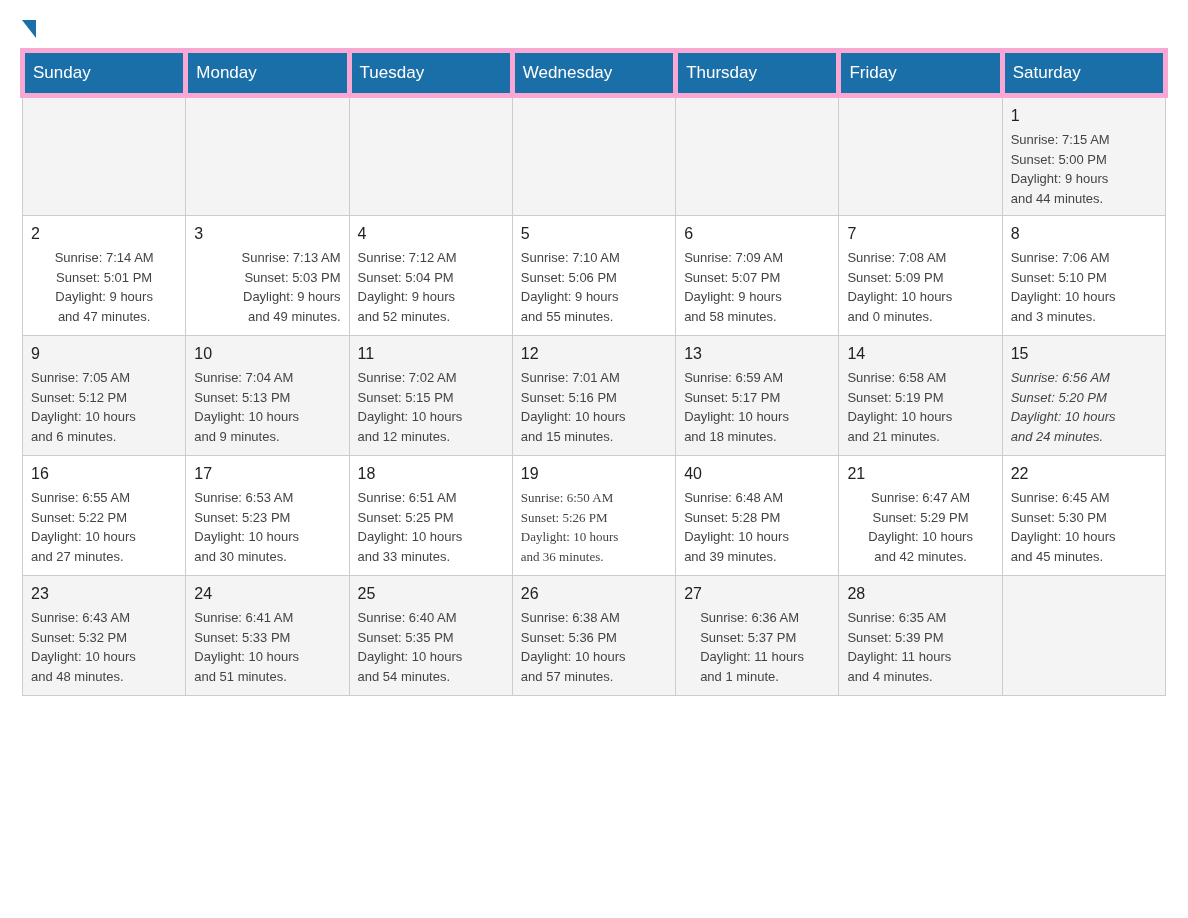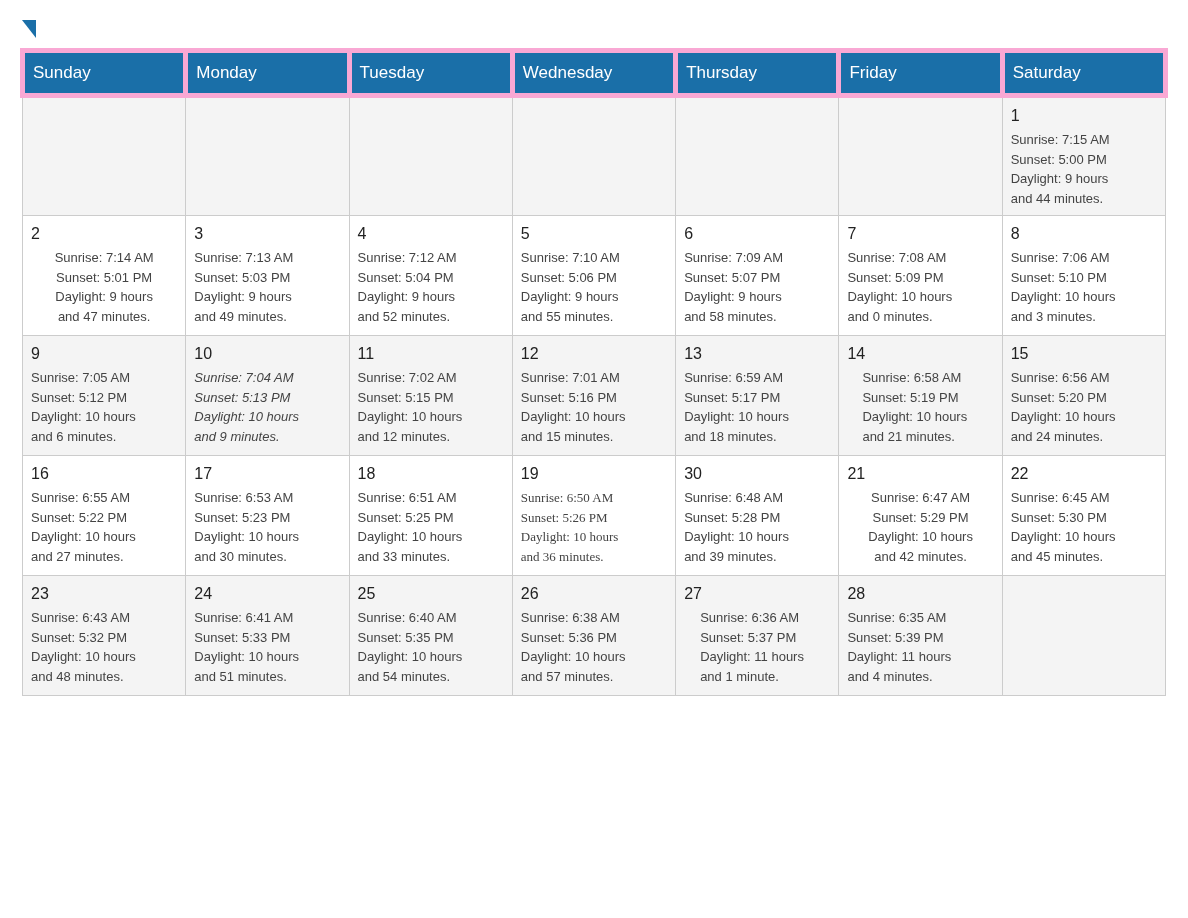--- a/index.html
+++ b/index.html
@@ -153,21 +153,21 @@
       <tr class="row-even">
         <td>
           <span class="day-num">2</span>
           <div class="day-info" style="white-space: pre-line; text-align: center;">Sunrise: 7:14 AM
 Sunset: 5:01 PM
 Daylight: 9 hours
 and 47 minutes.</div>
         </td>
         <td>
           <span class="day-num">3</span>
-          <div class="day-info" style="white-space: pre-line;">Sunrise: 7:13 AM
+          <div class="day-info" style="white-space: pre-line; text-align: right;">Sunrise: 7:13 AM
 Sunset: 5:03 PM
 Daylight: 9 hours
 and 49 minutes.</div>
         </td>
         <td>
           <span class="day-num">4</span>
           <div class="day-info" style="white-space: pre-line;">Sunrise: 7:12 AM
 Sunset: 5:04 PM
 Daylight: 9 hours
 and 52 minutes.</div>
@@ -204,21 +204,21 @@
       <tr class="row-odd">
         <td>
           <span class="day-num">9</span>
           <div class="day-info" style="white-space: pre-line;">Sunrise: 7:05 AM
 Sunset: 5:12 PM
 Daylight: 10 hours
 and 6 minutes.</div>
         </td>
         <td>
           <span class="day-num">10</span>
-          <div class="day-info" style="white-space: pre-line; font-style: italic;">Sunrise: 7:04 AM
+          <div class="day-info" style="white-space: pre-line;">Sunrise: 7:04 AM
 Sunset: 5:13 PM
 Daylight: 10 hours
 and 9 minutes.</div>
         </td>
         <td>
           <span class="day-num">11</span>
           <div class="day-info" style="white-space: pre-line;">Sunrise: 7:02 AM
 Sunset: 5:15 PM
 Daylight: 10 hours
 and 12 minutes.</div>
@@ -232,28 +232,28 @@
         </td>
         <td>
           <span class="day-num">13</span>
           <div class="day-info" style="white-space: pre-line;">Sunrise: 6:59 AM
 Sunset: 5:17 PM
 Daylight: 10 hours
 and 18 minutes.</div>
         </td>
         <td>
           <span class="day-num">14</span>
-          <div class="day-info" style="white-space: pre-line; margin-left: 15px;">Sunrise: 6:58 AM
+          <div class="day-info" style="white-space: pre-line;">Sunrise: 6:58 AM
 Sunset: 5:19 PM
 Daylight: 10 hours
 and 21 minutes.</div>
         </td>
         <td>
           <span class="day-num">15</span>
-          <div class="day-info" style="white-space: pre-line;">Sunrise: 6:56 AM
+          <div class="day-info" style="white-space: pre-line; font-style: italic;">Sunrise: 6:56 AM
 Sunset: 5:20 PM
 Daylight: 10 hours
 and 24 minutes.</div>
         </td>
       </tr>
       <tr class="row-even">
         <td>
           <span class="day-num">16</span>
           <div class="day-info" style="white-space: pre-line;">Sunrise: 6:55 AM
 Sunset: 5:22 PM
@@ -275,21 +275,21 @@
 and 33 minutes.</div>
         </td>
         <td>
           <span class="day-num">19</span>
           <div class="day-info" style="white-space: pre-line; font-family: Liberation Serif, serif;">Sunrise: 6:50 AM
 Sunset: 5:26 PM
 Daylight: 10 hours
 and 36 minutes.</div>
         </td>
         <td>
-          <span class="day-num">30</span>
+          <span class="day-num">40</span>
           <div class="day-info" style="white-space: pre-line;">Sunrise: 6:48 AM
 Sunset: 5:28 PM
 Daylight: 10 hours
 and 39 minutes.</div>
         </td>
         <td>
           <span class="day-num">21</span>
           <div class="day-info" style="white-space: pre-line; text-align: center;">Sunrise: 6:47 AM
 Sunset: 5:29 PM
 Daylight: 10 hours

